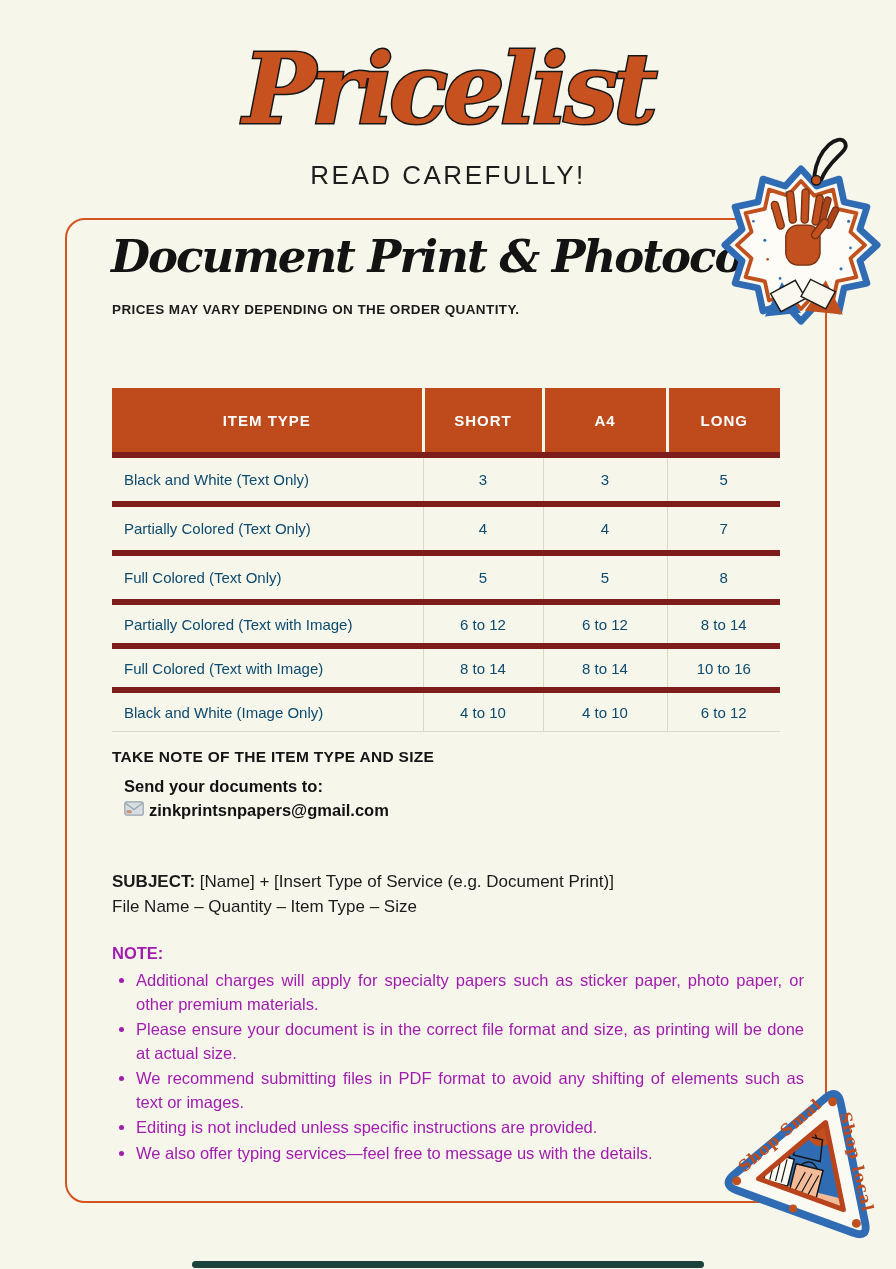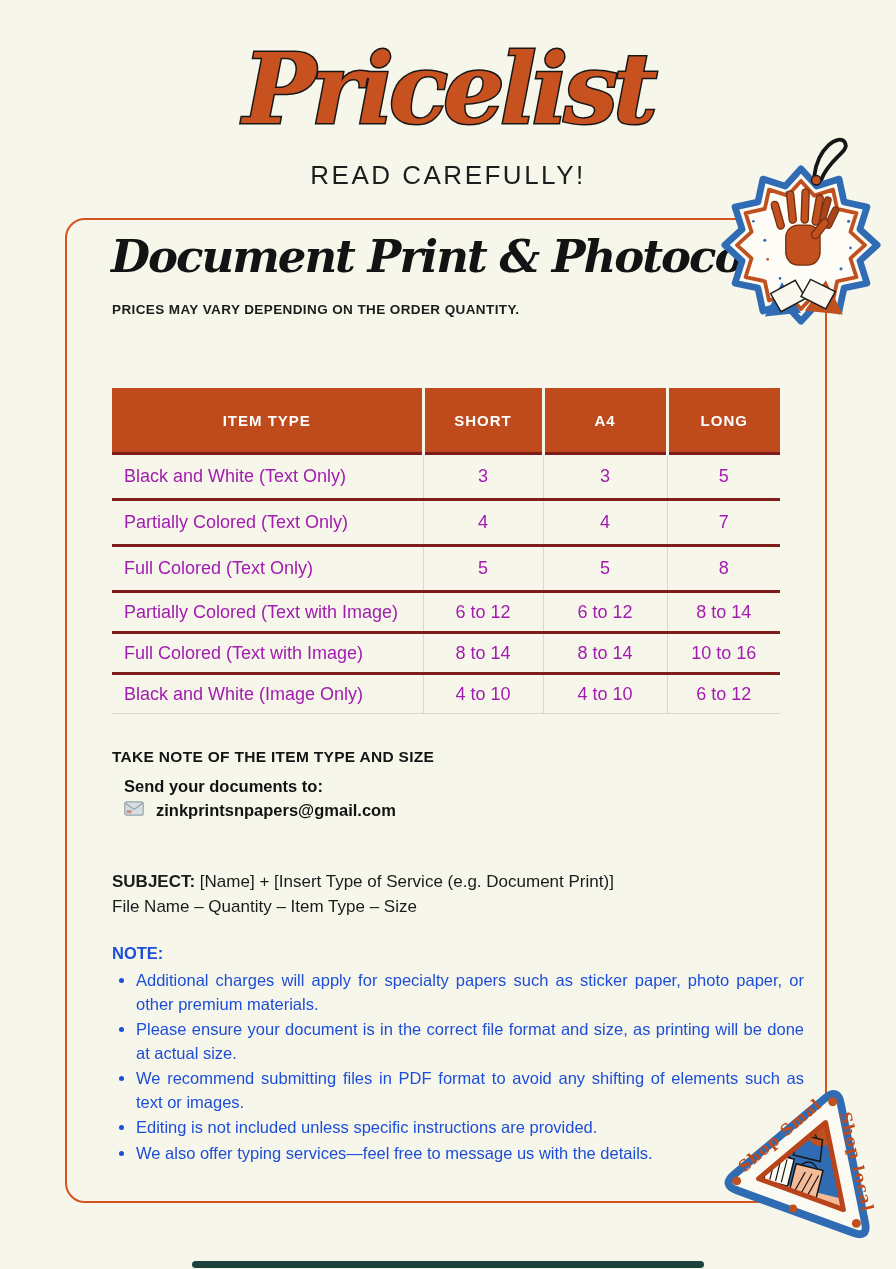--- a/index.html
+++ b/index.html
@@ -22,40 +22,40 @@
     font-size:45px;letter-spacing:-2px;color:#131313;}
   .card-sub{position:absolute;left:45px;top:82px;font-size:13.5px;font-weight:bold;
     letter-spacing:.4px;color:#1c1c1c;}
 
   
   .price-table{position:absolute;left:45px;top:120px;width:668px;
     border-collapse:collapse;table-layout:fixed;margin-top:48px;}
   .price-table th{background:#bf4b1d;color:#fff;font-size:15px;font-weight:bold;
     letter-spacing:1px;height:62px;text-align:center;}
   .price-table thead th:not(:last-child){border-right:3px solid #f7f6eb;}
-  .price-table td{font-size:18px;color:#a21caf;border-top:3px solid #7f1d1d;
+  .price-table td{font-size:15px;color:#0c4a6e;border-top:6px solid #7f1d1d;
     text-align:center;background:transparent;}
   .price-table td:not(:last-child){border-right:1px solid #dbdaca;}
   .price-table tbody tr:last-child td{border-bottom:1px solid #dbdaca;}
   .price-table td.item{text-align:left;padding-left:12px;}
   .price-table tr.g1 td{height:41px;}
   .price-table tr.g2 td{height:36px;}
 
   .take-note{position:absolute;left:45px;top:528px;font-size:15.5px;font-weight:bold;
     letter-spacing:.3px;color:#141414;}
 
   .send-block{position:absolute;left:57px;top:554px;font-size:16.5px;font-weight:bold;
     color:#121212;line-height:24px;}
-  .send-line{display:flex;align-items:center;gap:12px;}
+  .send-line{display:flex;align-items:center;gap:5px;}
   .ico{display:inline-block;flex:0 0 auto;}
 
   .subject-block{position:absolute;left:45px;top:650px;font-size:17px;line-height:24.5px;color:#1b1b1b;}
   .bold{font-weight:bold;}
 
-  .note-block{position:absolute;left:45px;top:724px;width:692px;font-size:16.5px;color:#1d4ed8;}
+  .note-block{position:absolute;left:45px;top:724px;width:692px;font-size:16.5px;color:#a21caf;}
   .note-block ul{margin:6px 0 0;padding-left:24px;}
   .note-block li{text-align:justify;line-height:23.5px;margin-bottom:2px;}
 
   
   .badge-star{position:absolute;left:714px;top:126px;width:174px;height:200px;}
   .badge-tri{position:absolute;left:706px;top:1078px;width:188px;height:183px;}
   .badge-text{font-family:"DejaVu Serif",serif;font-weight:bold;font-size:16px;
     fill:#bf4a1c;letter-spacing:1px;}
 
   .home-bar{position:absolute;left:192px;top:1261px;width:512px;height:7px;

